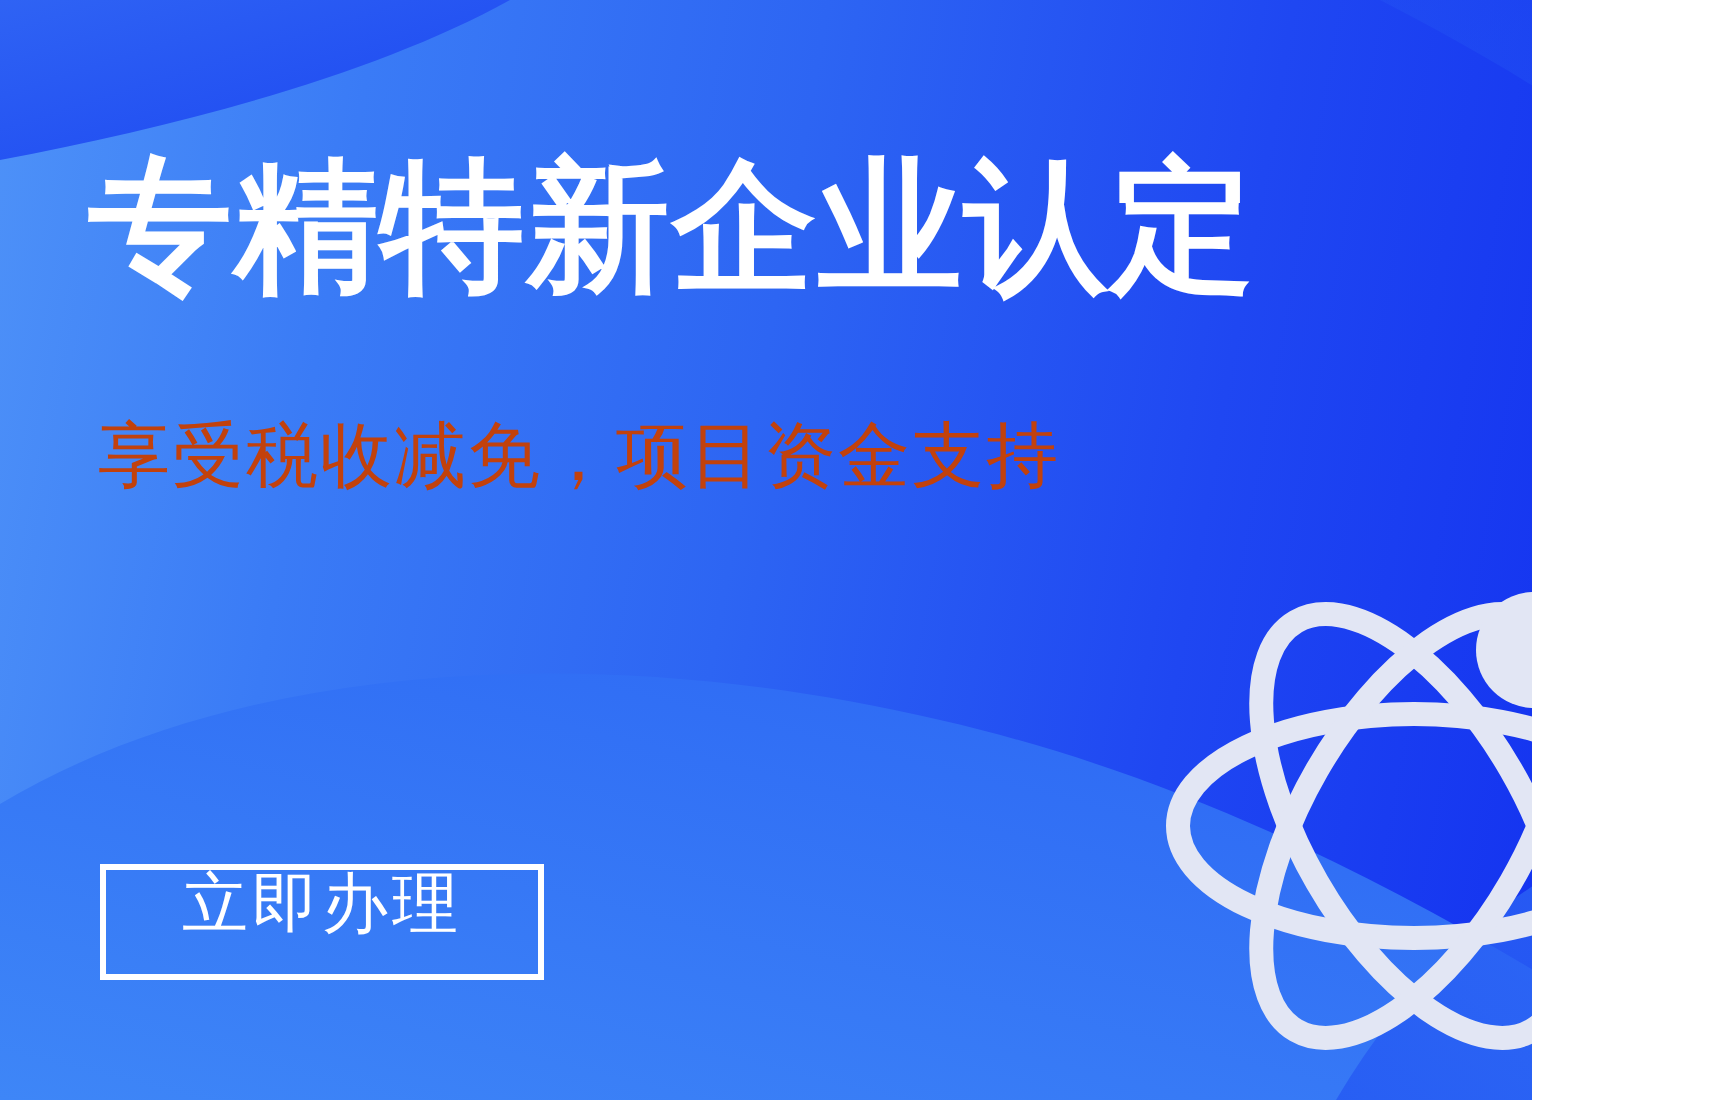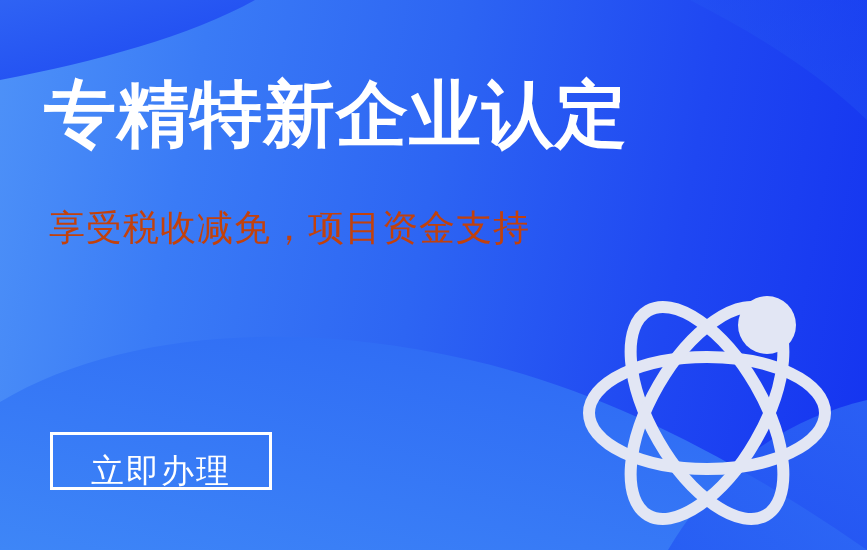--- a/index.html
+++ b/index.html
@@ -3,21 +3,21 @@
 <meta charset="utf-8">
 <style>
   html, body {
     margin: 0;
     padding: 0;
     background: #ffffff;
   }
 
   #banner {
     position: relative;
-    width: 867px;
+    width: 766px;
     height: 550px;
     overflow: hidden;
     font-family: "Liberation Sans", "DejaVu Sans", sans-serif;
     -webkit-font-smoothing: antialiased;
   }
 
   
   .bg-base {
     position: absolute;
     inset: 0;
@@ -70,21 +70,21 @@
   .cta-button {
     position: absolute;
     left: 50px;
     top: 432px;
     width: 222px;
     height: 58px;
     box-sizing: border-box;
     border: 3px solid #ffffff;
     background: transparent;
     display: flex;
-    align-items: flex-end;
+    align-items: flex-start;
     justify-content: center;
     cursor: pointer;
     padding: 0;
   }
 
   .cta-label {
     font-family: "Liberation Sans", "DejaVu Sans", sans-serif;
     font-size: 33px;
     color: #ffffff;
     letter-spacing: 2px;

